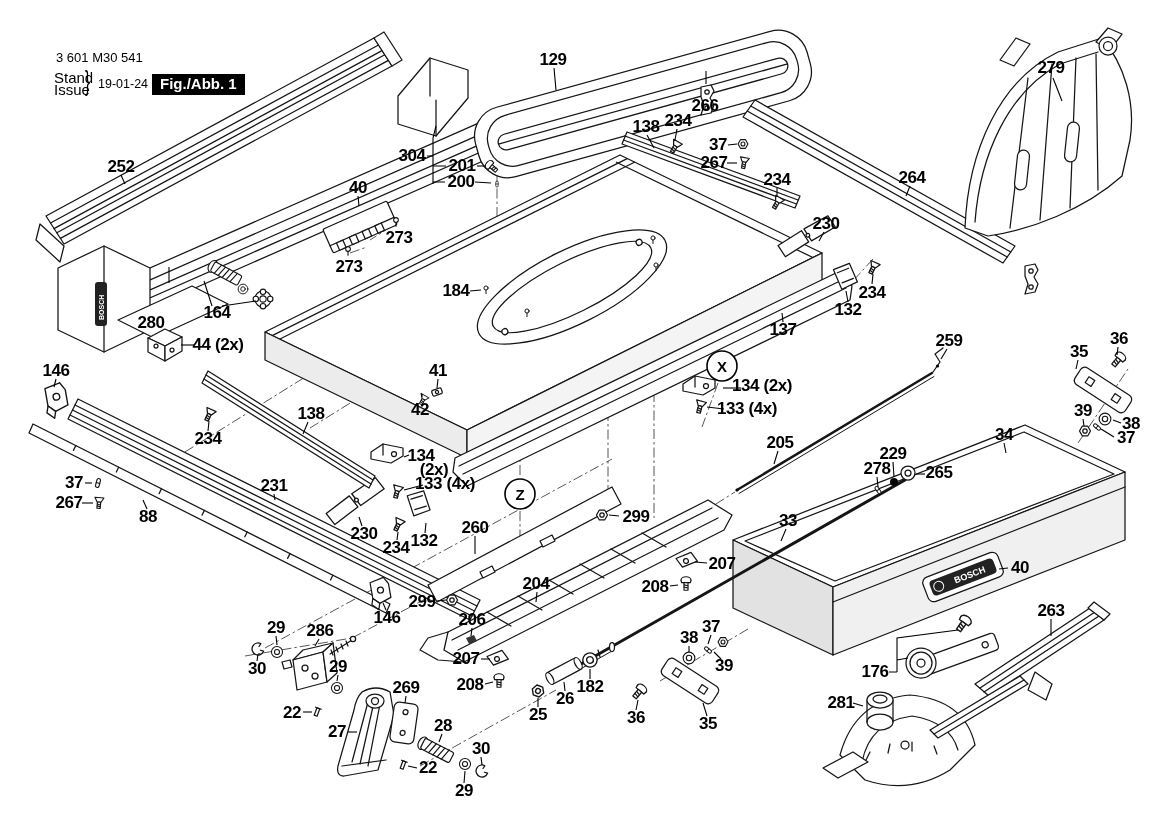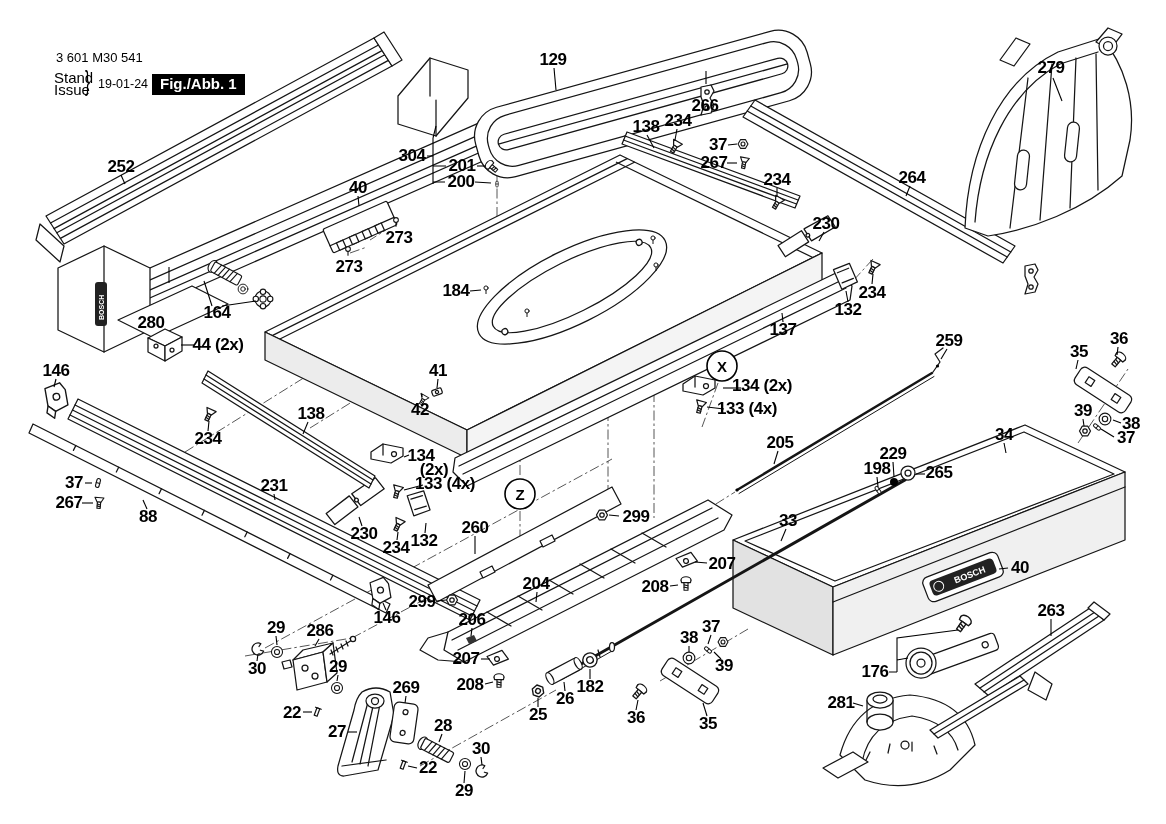--- a/index.html
+++ b/index.html
@@ -591,21 +591,21 @@
       <div class="callout" style="left: 1079px; top: 352px;">35</div>
       <div class="callout" style="left: 949px; top: 341px;">259</div>
       <div class="callout" style="left: 762px; top: 386px;">134 (2x)</div>
       <div class="callout" style="left: 747px; top: 409px;">133 (4x)</div>
       <div class="callout" style="left: 1083px; top: 411px;">39</div>
       <div class="callout" style="left: 1131px; top: 424px;">38</div>
       <div class="callout" style="left: 1126px; top: 438px;">37</div>
       <div class="callout" style="left: 780px; top: 443px;">205</div>
       <div class="callout" style="left: 1004px; top: 435px;">34</div>
       <div class="callout" style="left: 893px; top: 454px;">229</div>
-      <div class="callout" style="left: 877px; top: 469px;">198</div>
+      <div class="callout" style="left: 877px; top: 469px;">278</div>
       <div class="callout" style="left: 939px; top: 473px;">265</div>
       <div class="callout" style="left: 74px; top: 483px;">37</div>
       <div class="callout" style="left: 69px; top: 503px;">267</div>
       <div class="callout" style="left: 148px; top: 517px;">88</div>
       <div class="callout" style="left: 274px; top: 486px;">231</div>
       <div class="callout" style="left: 421px; top: 456px;">134</div>
       <div class="callout" style="left: 434px; top: 470px;">(2x)</div>
       <div class="callout" style="left: 445px; top: 484px;">133 (4x)</div>
       <div class="callout" style="left: 364px; top: 534px;">230</div>
       <div class="callout" style="left: 396px; top: 548px;">234</div>

